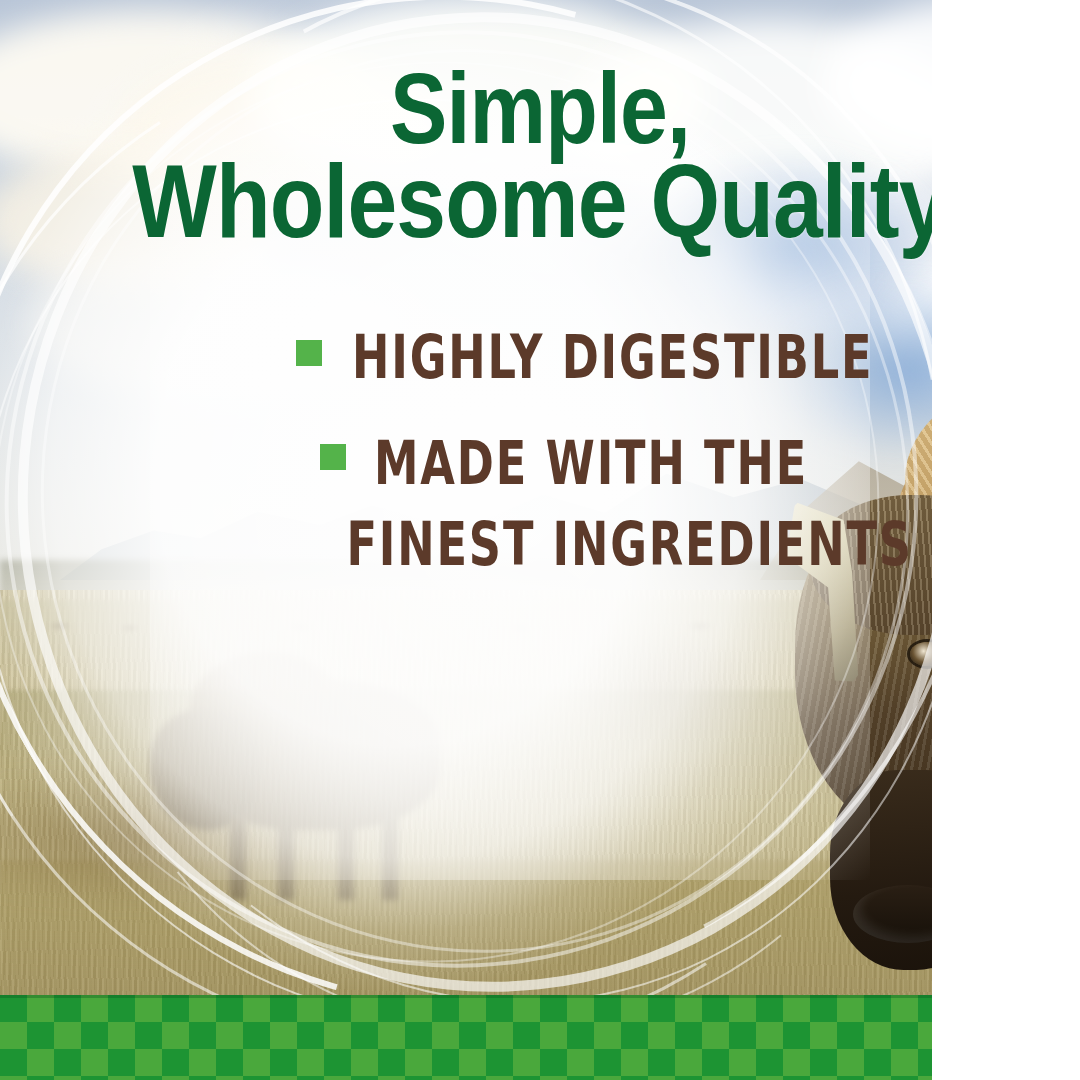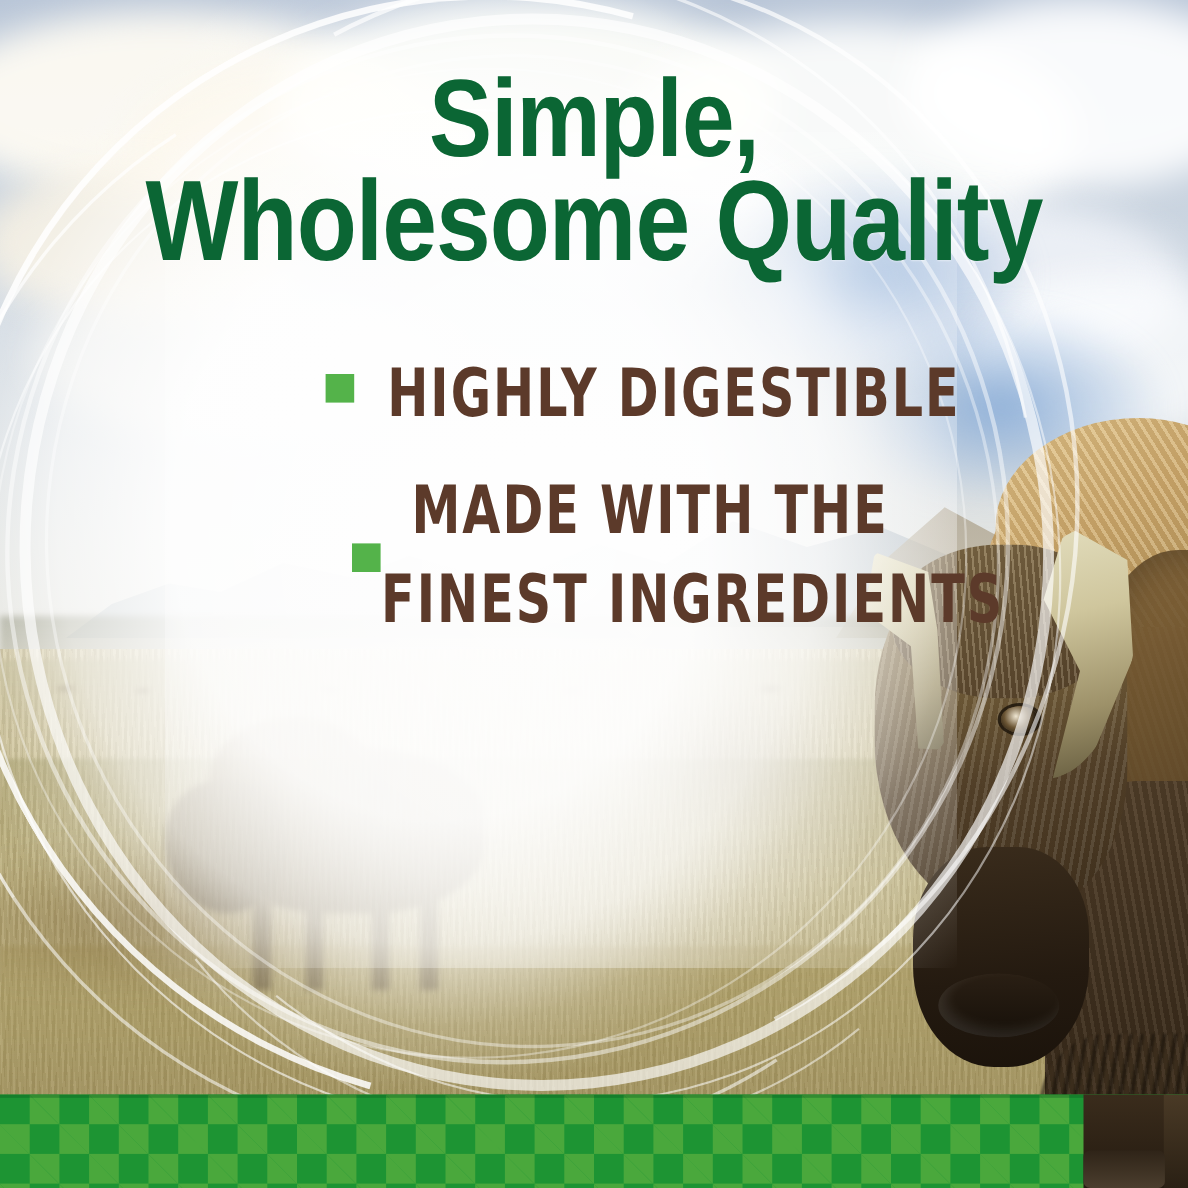--- a/index.html
+++ b/index.html
@@ -1,20 +1,20 @@
 <!DOCTYPE html>
 <html><head>
 <meta charset="utf-8">
 <style>
   html,body{margin:0;padding:0;background:#fff;}
   body{font-family:"Liberation Sans",sans-serif;}
 
   #stage{
     position:relative;
-    width:1080px;height:1080px;
+    width:932px;height:1080px;
     overflow:hidden;
     background:#7dd3fc;
   }
 
   
   .photo{position:absolute;inset:0;overflow:hidden;}
 
   .sky{
     position:absolute;left:0;top:0;width:1080px;height:640px;
     background:
@@ -211,21 +211,21 @@
     font-family:"DejaVu Sans Condensed","Liberation Sans",sans-serif;
     font-weight:bold;
     font-size:54px;
     line-height:1.34;
     letter-spacing:2px;
     transform:scaleX(.92) scaleY(1.12);
     transform-origin:0 0;
     white-space:pre-line;
   }
   .b1{padding-left:296px;}
-  .b2{padding-left:320px;align-items:center;}
+  .b2{padding-left:320px;}
   .b3{padding-left:342px;}
   .b2 .btext{margin-left:28px;}
   .b3 .btext{margin-left:26px;}
   .b2 .sq,.b3 .sq{margin-top:20px;}
   .b2 .btext,.b3 .btext{text-indent:0;}
   
   .b2 .btext{margin-left:28px;}
   .hang{display:block;margin-left:-30px;}
 
   

